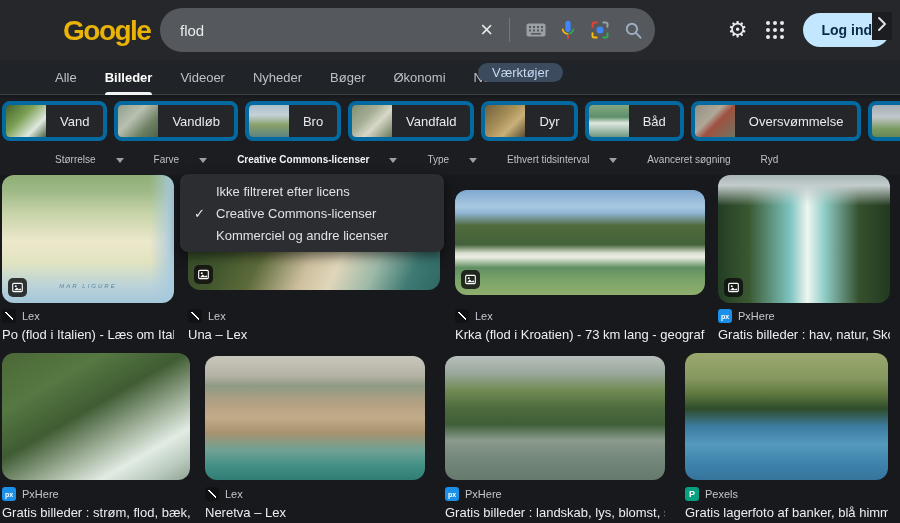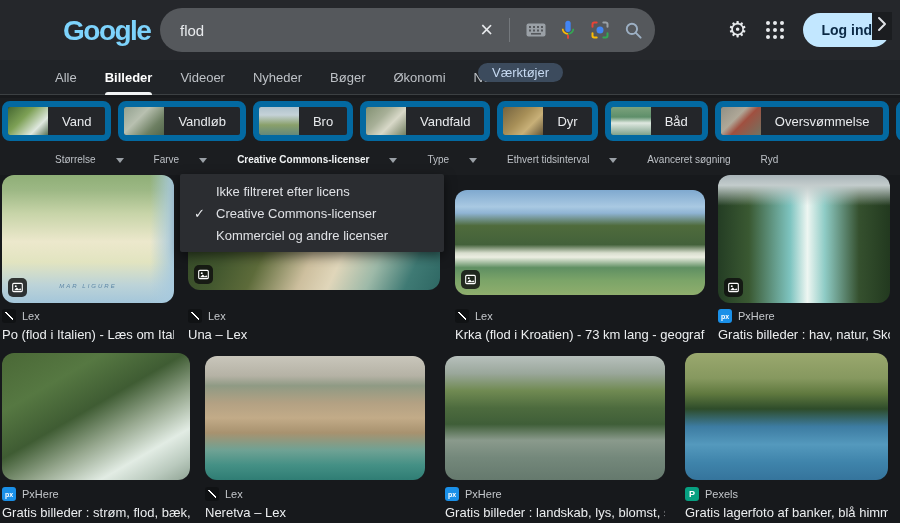--- a/index.html
+++ b/index.html
@@ -5,21 +5,21 @@
   * { margin:0; padding:0; box-sizing:border-box; }
   html,body { width:900px; height:523px; overflow:hidden; }
   body {
     font-family:"Liberation Sans", sans-serif;
     background:#17191c; color:#e8eaed;
     position:relative;
   }
 
   
   .header { position:absolute; top:0; left:0; width:900px; height:60px; background:#25272b; }
-  .logo { position:absolute; left:63px; top:15px; font-size:28px; font-weight:bold; letter-spacing:-1.5px; color:#7dd3fc; }
+  .logo { position:absolute; left:63px; top:15px; font-size:28px; font-weight:bold; letter-spacing:-1.5px; color:#eab308; }
   .searchbar {
     position:absolute; left:160px; top:8px; width:495px; height:44px;
     background:#55585c; border-radius:22px; display:flex; align-items:center; padding:0 12px 0 20px;gap:40px;
   }
   .search-input {
     flex:1; background:transparent; border:none; outline:none;
     color:#e8eaed; font-size:15px; font-family:"Liberation Sans",sans-serif;
   }
   .sb-icons { display:flex; align-items:center; gap:14px; }
   .clear-x { font-size:22px; color:#e8eaed; line-height:1; cursor:pointer; }
@@ -49,40 +49,40 @@
     border-radius:15px; padding:2px 14px; cursor:pointer;
   }
 
   
   .chips-row {
     position:absolute; top:98px; left:0; width:900px; height:46px;
     background:#1b1d20; display:flex; align-items:center; gap:7px; padding-left:2px;
     overflow:hidden;
   }
   .chip {
-    display:flex; align-items:center; background:#24262a; border:6px solid #0369a1;
+    display:flex; align-items:center; background:#24262a; border:4px solid #0369a1;
     border-radius:8px; height:40px; overflow:hidden; cursor:pointer; flex:0 0 auto;
   }
   .chip-thumb { width:40px; height:40px; flex:0 0 auto; }
   .chip-label { font-size:13px; color:#e8eaed; padding:0 14px; white-space:nowrap; }
   .chips-chevron { position:absolute; right:8px; top:12px; cursor:pointer; background:#1b1d20; padding:2px; }
 
   
   .filter-row {
     position:absolute; top:144px; left:0; width:900px; height:31px;
     display:flex; align-items:center; padding-left:55px; gap:30px; background:#1b1d20;
   }
   .filter-item { display:flex; align-items:center; gap:20px; color:#bdc1c6; font-size:10px; cursor:pointer; white-space:nowrap;text-align:center; }
   .filter-item.active { color:#f1f3f4; font-weight:bold; }
   .tri-down { width:0; height:0; border-left:4px solid transparent; border-right:4px solid transparent; border-top:5px solid #9aa0a6; margin-top:2px; }
 
   
   .license-menu {
     position:absolute; left:180px; top:174px; width:264px;
-    background:#2b2d31; border-radius:2px; box-shadow:0 4px 12px rgba(0,0,0,.55);
+    background:#2b2d31; border-radius:8px; box-shadow:0 4px 12px rgba(0,0,0,.55);
     z-index:50; padding:6px 0;
   }
   .menu-item { display:flex; align-items:center; height:22px; padding:0 16px 0 14px; color:#dfe1e5; font-size:13px; cursor:pointer; }
   .menu-check { width:22px; font-size:13px; color:#e8eaed; }
   .menu-label { white-space:nowrap; }
 
   
   .rimg { position:absolute; border-radius:12px; cursor:pointer; }
   .badge {
     position:absolute; left:6px; bottom:6px; width:19px; height:19px;

